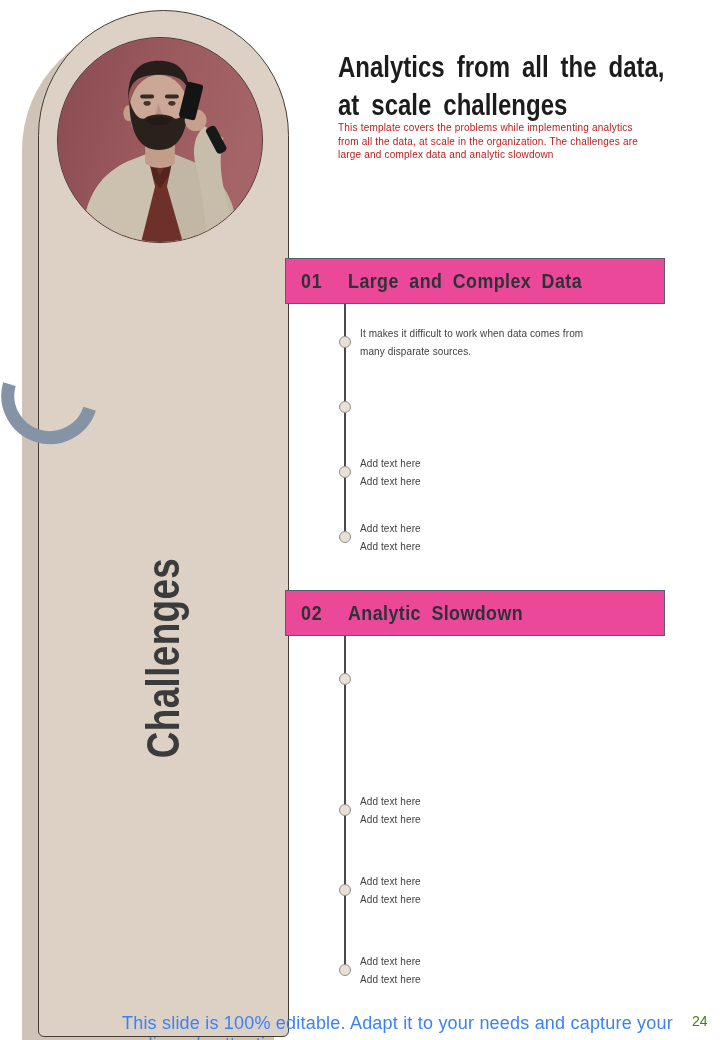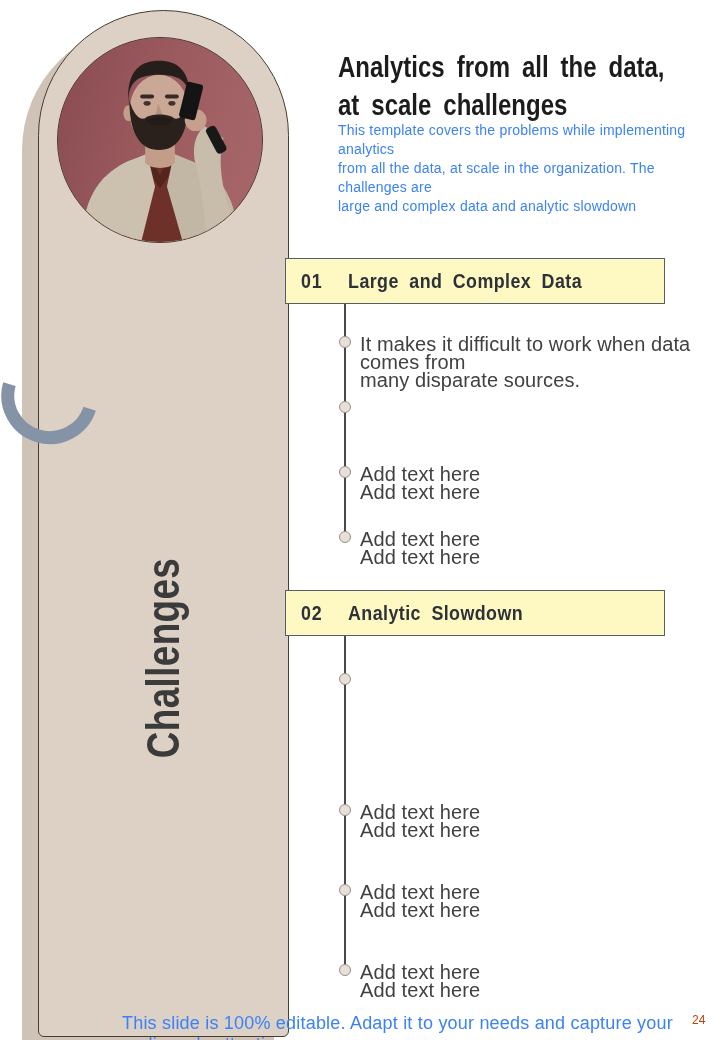--- a/index.html
+++ b/index.html
@@ -30,53 +30,52 @@
   }
   
   .title{
     position:absolute;left:338px;top:48px;width:460px;
     font-size:30px;font-weight:bold;color:#1c1c1c;line-height:1.25;
     transform:scaleX(0.8);transform-origin:left top;
     white-space:pre-line;word-spacing:0.22em;letter-spacing:0px;
   }
   .subtitle{
     position:absolute;left:338px;top:121px;width:370px;
-    font-size:14px;color:#3b82f6;line-height:1.36;white-space:pre-line;
+    font-size:10px;color:#b91c1c;line-height:1.36;white-space:pre-line;
     letter-spacing:0.2px;
   }
   
   .bar{
     position:absolute;left:285px;width:380px;height:46px;
-    background:#fef9c3;border:1.5px solid #555e6a;box-sizing:border-box;
+    background:#ec4899;border:1.5px solid #555e6a;box-sizing:border-box;
     display:flex;align-items:center;
   }
   .bar-inner{
     display:flex;align-items:baseline;transform:scaleX(0.85);transform-origin:left center;
     margin-left:15px;
   }
   .bar-num{font-size:21px;font-weight:bold;color:#2e3238;letter-spacing:1px;}
   .bar-label{font-size:21px;font-weight:bold;color:#2e3238;margin-left:30px;word-spacing:6px;letter-spacing:0.5px;}
   
   .tline{position:absolute;left:344px;width:1.5px;background:#4a4a4a;}
   .tdot{
     position:absolute;left:339px;width:12px;height:12px;border-radius:50%;
     background:#e9e0d3;border:1.5px solid #8f8f8f;box-sizing:border-box;
   }
   .titem{
     position:absolute;left:360px;width:340px;
-    font-size:20px;color:#414141;line-height:18px;white-space:pre-line;
+    font-size:10px;color:#414141;line-height:18px;white-space:pre-line;
     letter-spacing:0.1px;
-    margin-top:10px;
   }
   .titem.para{line-height:17.5px;}
   
   .footer{
     position:absolute;left:122px;top:1013px;font-size:18px;color:#3b82f6;letter-spacing:0.2px;
   }
-  .page-number{position:absolute;left:692px;top:1013px;font-size:12px;color:#c2410c;text-align:center;}
+  .page-number{position:absolute;left:692px;top:1013px;font-size:14px;color:#4d7c0f;text-align:center;}
 </style>
 </head>
 <body>
 
 <div class="slide">
 
   <div class="pill-shadow"></div>
   <div class="pill"></div>
 
   <div class="photo">

